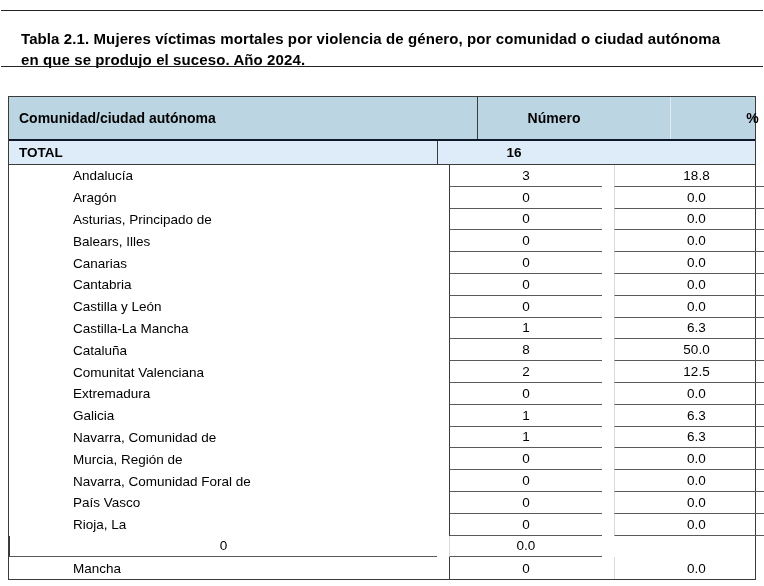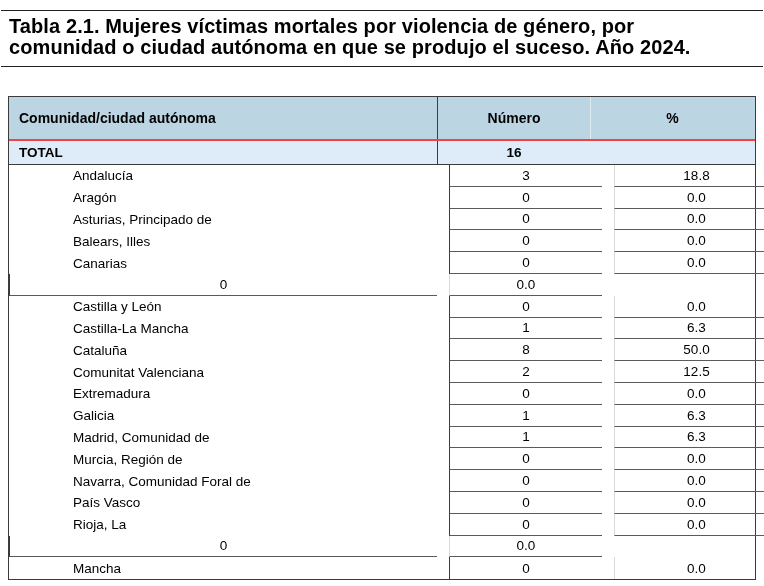--- a/index.html
+++ b/index.html
@@ -19,22 +19,22 @@
     height: 0;
     border-top: 1.4px solid #222222;
   }
   .rule-top { top: 10px; }
   .rule-bottom { top: 66px; }
   .title {
     position: absolute;
     top: 16px;
     left: 9px;
     right: 20px;
-    margin: 0;
-    font-size: 20px;
+    margin: 12px;
+    font-size: 15px;
     font-weight: bold;
     line-height: 21px;
     letter-spacing: 0.1px;
   }
   .table {
     position: absolute;
     top: 96px;
     left: 8px;
     width: 748px;
     border: 1.5px solid #3b3b3b;
@@ -57,21 +57,22 @@
   .cell.c1 { justify-content: flex-start; padding-left: 10px; }
   .cell.c2, .cell.c3 { justify-content: center; }
   
   .cell.c2 { border-left: 1.5px solid #3b3b3b; }
   
   .cell.c3 { border-left: 1px solid #d9d9d9; }
 
   .row-header {
     height: 42px;
     background: #bcd5e3;
-    border-bottom: 2px solid #ef4444;
+    border-bottom: 2px solid #0f172a;
+    gap: 40px;
   }
   .row-header .cell { font-weight: bold; font-size: 14px; }
   .row-header .cell.c3 { border-left-color: rgba(255,255,255,0.55); }
 
   .row-total {
     height: 23px;
     background: #deebf8;
     border-bottom: 1.5px solid #3b3b3b;
   }
   .row-total .cell { font-weight: bold; }
@@ -128,20 +129,21 @@
     <div class="cell c3">0.0</div>
   </div>
 
   <div class="row row-data">
     <div class="cell c1">Canarias</div>
     <div class="cell c2">0</div>
     <div class="cell c3">0.0</div>
   </div>
 
   <div class="row row-data">
+    <div class="cell c1">Cantabria</div>
     <div class="cell c2">0</div>
     <div class="cell c3">0.0</div>
   </div>
 
   <div class="row row-data">
     <div class="cell c1">Castilla y León</div>
     <div class="cell c2">0</div>
     <div class="cell c3">0.0</div>
   </div>
 
@@ -169,21 +171,21 @@
     <div class="cell c3">0.0</div>
   </div>
 
   <div class="row row-data">
     <div class="cell c1">Galicia</div>
     <div class="cell c2">1</div>
     <div class="cell c3">6.3</div>
   </div>
 
   <div class="row row-data">
-    <div class="cell c1">Madrid, Comunidad de</div>
+    <div class="cell c1">Navarra, Comunidad de</div>
     <div class="cell c2">1</div>
     <div class="cell c3">6.3</div>
   </div>
 
   <div class="row row-data">
     <div class="cell c1">Murcia, Región de</div>
     <div class="cell c2">0</div>
     <div class="cell c3">0.0</div>
   </div>
 

